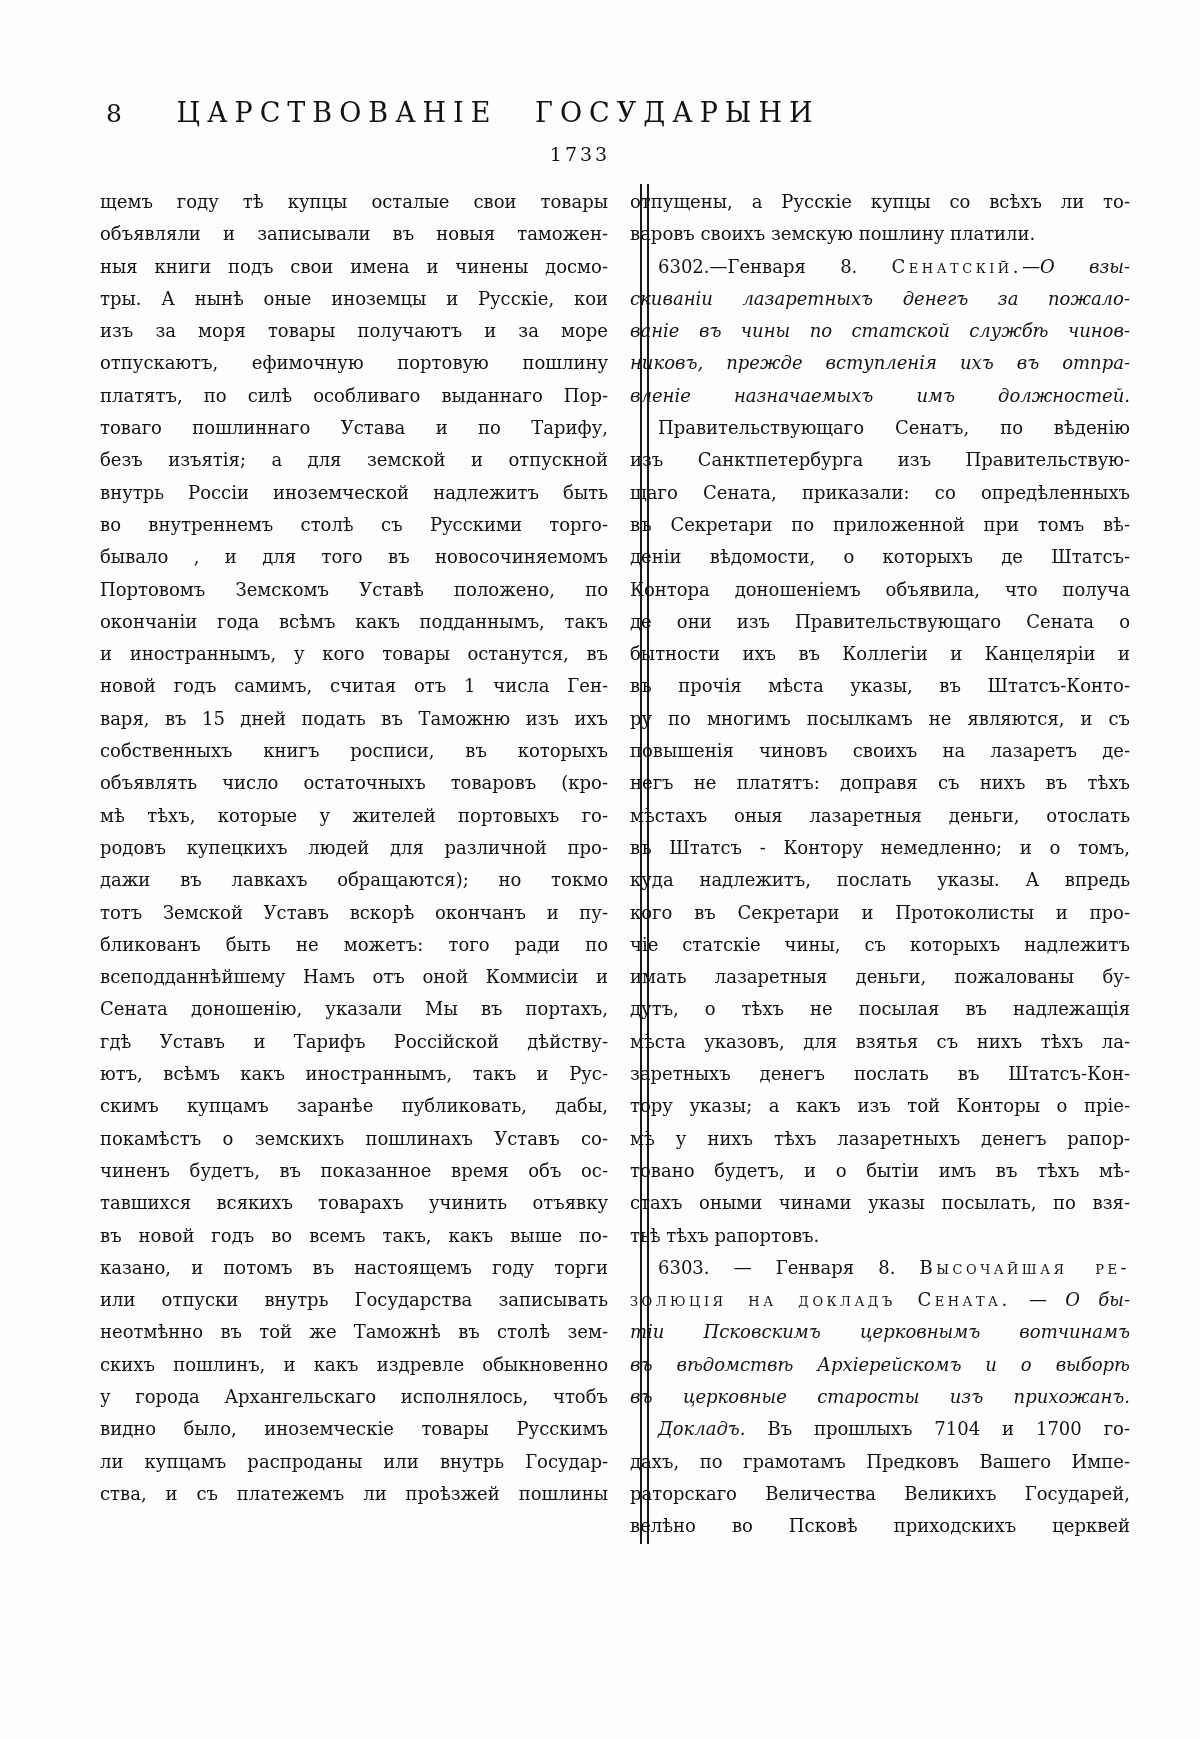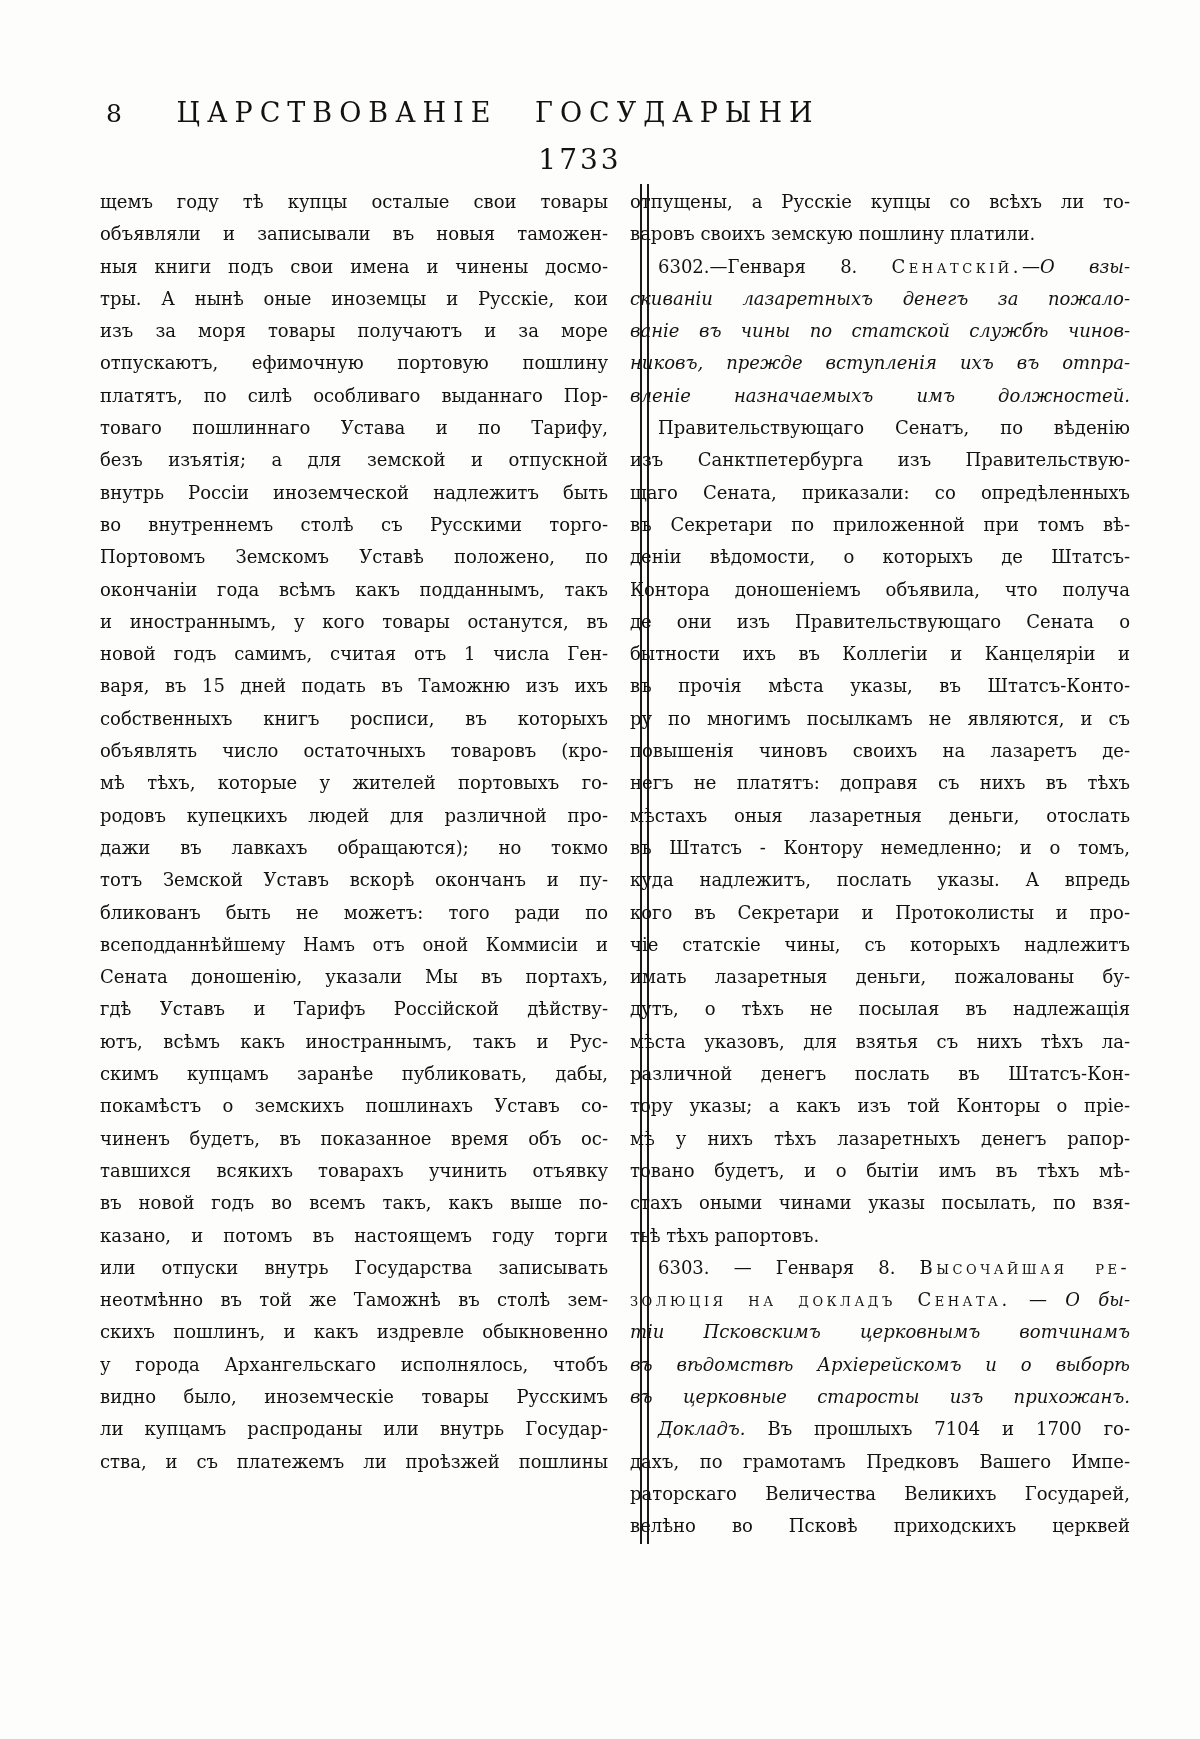--- a/index.html
+++ b/index.html
@@ -19,21 +19,21 @@
     position:absolute;left:0;top:97px;width:996px;
     text-align:center;
     font-size:27px;
     letter-spacing:7px;
     word-spacing:22px;
     white-space:nowrap;
   }
   .page-year{
     position:absolute;left:0;top:143px;width:1160px;
     text-align:center;
-    font-size:28px;
+    font-size:19px;
     letter-spacing:3px;
   }
   .column{
     position:absolute;top:186px;
     font-size:18px;
     line-height:32.3px;
   }
   .col-left{left:100px;width:508px;}
   .col-right{left:630px;width:500px;}
   .divider{
@@ -72,20 +72,21 @@
     <div class="tline"><span class="seg-n">объявляли и записывали въ новыя таможен-</span></div>
     <div class="tline"><span class="seg-n">ныя книги подъ свои имена и чинены досмо-</span></div>
     <div class="tline"><span class="seg-n">тры. А нынѣ оные иноземцы и Русскіе, кои</span></div>
     <div class="tline"><span class="seg-n">изъ за моря товары получаютъ и за море</span></div>
     <div class="tline"><span class="seg-n">отпускаютъ, ефимочную портовую пошлину</span></div>
     <div class="tline"><span class="seg-n">платятъ, по силѣ особливаго выданнаго Пор-</span></div>
     <div class="tline"><span class="seg-n">товаго пошлиннаго Устава и по Тарифу,</span></div>
     <div class="tline"><span class="seg-n">безъ изъятія; а для земской и отпускной</span></div>
     <div class="tline"><span class="seg-n">внутрь Россіи иноземческой надлежитъ быть</span></div>
     <div class="tline"><span class="seg-n">во внутреннемъ столѣ съ Русскими торго-</span></div>
+    <div class="tline"><span class="seg-n">бывало , и для того въ новосочиняемомъ</span></div>
     <div class="tline"><span class="seg-n">Портовомъ Земскомъ Уставѣ положено, по</span></div>
     <div class="tline"><span class="seg-n">окончаніи года всѣмъ какъ подданнымъ, такъ</span></div>
     <div class="tline"><span class="seg-n">и иностраннымъ, у кого товары останутся, въ</span></div>
     <div class="tline"><span class="seg-n">новой годъ самимъ, считая отъ 1 числа Ген-</span></div>
     <div class="tline"><span class="seg-n">варя, въ 15 дней подать въ Таможню изъ ихъ</span></div>
     <div class="tline"><span class="seg-n">собственныхъ книгъ росписи, въ которыхъ</span></div>
     <div class="tline"><span class="seg-n">объявлять число остаточныхъ товаровъ (кро-</span></div>
     <div class="tline"><span class="seg-n">мѣ тѣхъ, которые у жителей портовыхъ го-</span></div>
     <div class="tline"><span class="seg-n">родовъ купецкихъ людей для различной про-</span></div>
     <div class="tline"><span class="seg-n">дажи въ лавкахъ обращаются); но токмо</span></div>
@@ -130,21 +131,21 @@
     <div class="tline"><span class="seg-n">повышенія чиновъ своихъ на лазаретъ де-</span></div>
     <div class="tline"><span class="seg-n">негъ не платятъ: доправя съ нихъ въ тѣхъ</span></div>
     <div class="tline"><span class="seg-n">мѣстахъ оныя лазаретныя деньги, отослать</span></div>
     <div class="tline"><span class="seg-n">въ Штатсъ - Контору немедленно; и о томъ,</span></div>
     <div class="tline"><span class="seg-n">куда надлежитъ, послать указы. А впредь</span></div>
     <div class="tline"><span class="seg-n">кого въ Секретари и Протоколисты и про-</span></div>
     <div class="tline"><span class="seg-n">чіе статскіе чины, съ которыхъ надлежитъ</span></div>
     <div class="tline"><span class="seg-n">имать лазаретныя деньги, пожалованы бу-</span></div>
     <div class="tline"><span class="seg-n">дутъ, о тѣхъ не посылая въ надлежащія</span></div>
     <div class="tline"><span class="seg-n">мѣста указовъ, для взятья съ нихъ тѣхъ ла-</span></div>
-    <div class="tline"><span class="seg-n">различной денегъ послать въ Штатсъ-Кон-</span></div>
+    <div class="tline"><span class="seg-n">заретныхъ денегъ послать въ Штатсъ-Кон-</span></div>
     <div class="tline"><span class="seg-n">тору указы; а какъ изъ той Конторы о пріе-</span></div>
     <div class="tline"><span class="seg-n">мѣ у нихъ тѣхъ лазаретныхъ денегъ рапор-</span></div>
     <div class="tline"><span class="seg-n">товано будетъ, и о бытіи имъ въ тѣхъ мѣ-</span></div>
     <div class="tline"><span class="seg-n">стахъ оными чинами указы посылать, по взя-</span></div>
     <div class="tline nojust"><span class="seg-n">тьѣ тѣхъ рапортовъ.</span></div>
     <div class="tline indent"><span class="seg-n">6303. — Генваря 8. </span><span class="seg-sc">Высочайшая ре-</span></div>
     <div class="tline"><span class="seg-sc">золюція на докладъ Сената.</span><span class="seg-n"> — </span><span class="seg-i">О бы-</span></div>
     <div class="tline"><span class="seg-i">тіи Псковскимъ церковнымъ вотчинамъ</span></div>
     <div class="tline"><span class="seg-i">въ вѣдомствѣ Архіерейскомъ и о выборѣ</span></div>
     <div class="tline"><span class="seg-i">въ церковные старосты изъ прихожанъ.</span></div>

